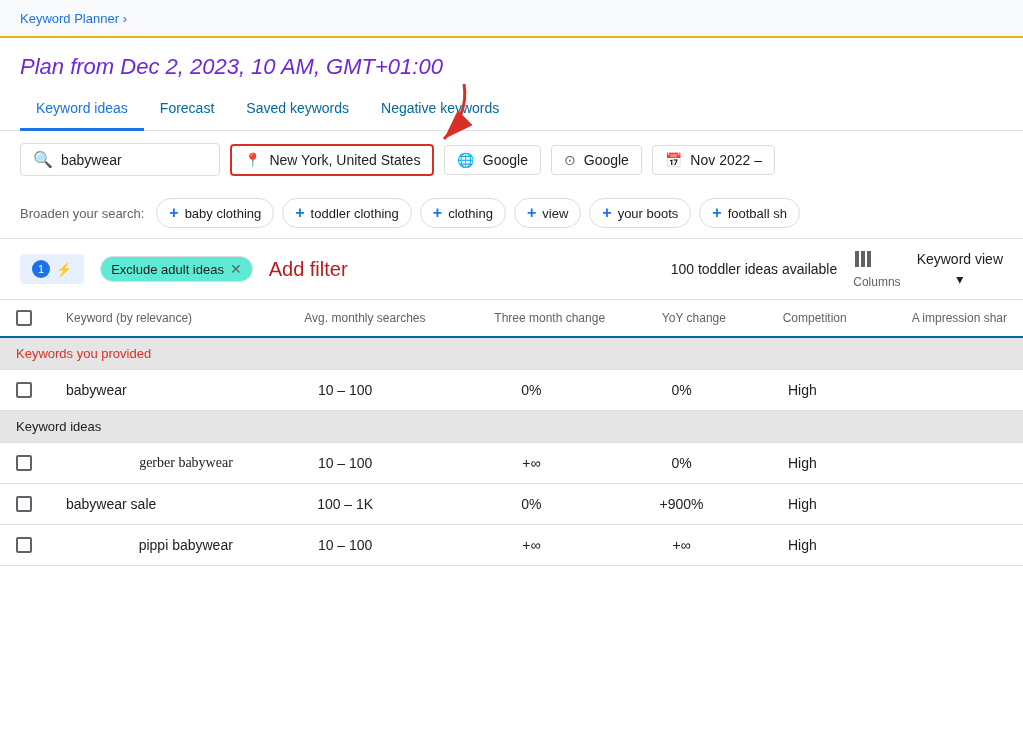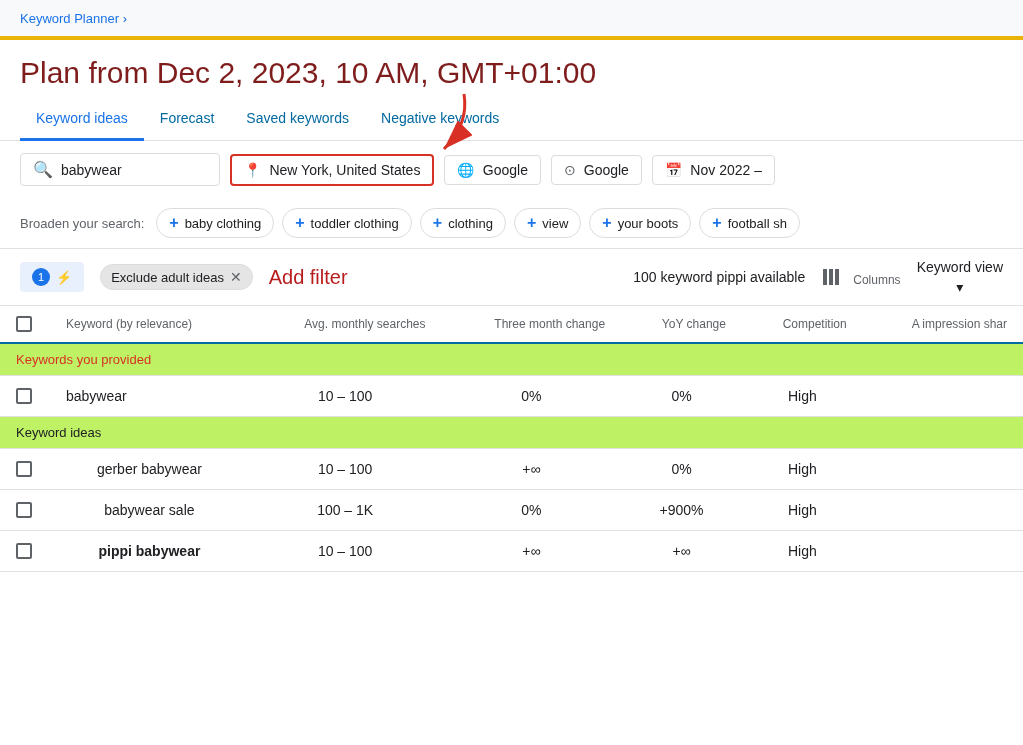--- a/index.html
+++ b/index.html
@@ -1,21 +1,21 @@
 <!DOCTYPE html>
 <html><head>
   <meta charset="utf-8">
   <style>
     * { box-sizing: border-box; margin: 0; padding: 0; }
     body { font-family: Arial, sans-serif; background: #fff; color: #202124; font-size: 14px; overflow-x: hidden; }
     
-    .top-bar { padding: 10px 20px; background: #f8f9fa; border-bottom: 4px solid #eab308; }
+    .top-bar { padding: 10px 20px; background: #f8f9fa; border-bottom: 2px solid #eab308; }
     .breadcrumb { color: #1a73e8; font-size: 13px; cursor: pointer; }
     
-    .plan-title { padding: 16px 20px 0 20px; font-size: 30px; font-weight: 400; color: #7f1d1d; }
+    .plan-title { padding: 16px 20px 0 20px; font-size: 22px; font-weight: 400; color: #6d28d9; font-style: italic; }
     
     .tabs { display: flex; padding: 0 20px; border-bottom: 1px solid #e0e0e0; margin-top: 8px; }
     .tab { padding: 12px 16px; cursor: pointer; font-size: 14px; color: #0369a1; text-decoration: none; border-bottom: 3px solid transparent; margin-bottom: -1px; }
     .tab.active { color: #1a73e8; border-bottom: 3px solid #1a73e8; font-weight: 500; }
     
     .filters-bar { display: flex; align-items: center; padding: 12px 20px; gap: 10px; background: #fff; }
     
     .search-box { display: flex; align-items: center; border: 1px solid #dadce0; border-radius: 4px; padding: 6px 12px; gap: 8px; min-width: 200px; }
     .search-box input { border: none; outline: none; font-size: 14px; color: #202124; width: 140px; }
     
@@ -29,36 +29,36 @@
     .date-box { display: flex; align-items: center; border: 1px solid #dadce0; border-radius: 4px; padding: 6px 12px; gap: 8px; cursor: pointer; }
     
     .broaden-bar { display: flex; align-items: center; padding: 10px 20px; gap: 8px; flex-wrap: wrap; border-bottom: 1px solid #e0e0e0; }
     .broaden-label { color: #5f6368; font-size: 13px; margin-right: 4px; }
     .broaden-chip { display: flex; align-items: center; border: 1px solid #dadce0; border-radius: 20px; padding: 5px 12px; gap: 6px; cursor: pointer; font-size: 13px; color: #202124; background: #fff; }
     .plus-icon { color: #1a73e8; font-size: 16px; font-weight: bold; }
     
     .toolbar { display: flex; align-items: center; padding: 10px 20px; gap: 16px; border-bottom: 1px solid #e0e0e0; }
     .filter-btn { display: flex; align-items: center; gap: 6px; background: #e8f0fe; border: none; border-radius: 4px; padding: 6px 12px; cursor: pointer; color: #1a73e8; font-size: 13px; }
     .filter-badge { background: #1a73e8; color: #fff; border-radius: 50%; width: 18px; height: 18px; display: flex; align-items: center; justify-content: center; font-size: 11px; }
-    .exclude-chip { display: flex; align-items: center; border: 1px solid #dadce0; border-radius: 16px; padding: 4px 10px; gap: 6px; font-size: 13px; background: #e5e5e5; }
+    .exclude-chip { display: flex; align-items: center; border: 1px solid #dadce0; border-radius: 16px; padding: 4px 10px; gap: 6px; font-size: 13px; background: #5eead4; }
     .exclude-x { cursor: pointer; color: #5f6368; font-size: 14px; }
     .add-filter-btn { background: none; border: none; color: #b91c1c; cursor: pointer; font-size: 20px; }
     .ideas-count { color: #202124; font-size: 14px; margin-left: auto; }
-    .columns-btn { display: flex; flex-direction: row; align-items: flex-end; cursor: pointer; color: #5f6368; font-size: 12px; gap: 12px; }
+    .columns-btn { display: flex; flex-direction: column; align-items: flex-start; cursor: pointer; color: #5f6368; font-size: 12px; gap: 6px; }
     .keyword-view-btn { display: flex; align-items: center; gap: 4px; cursor: pointer; color: #202124; font-size: 14px; flex-direction: column; }
     
     .table-container { overflow-x: auto; }
     table { width: 100%; border-collapse: collapse; }
     th { padding: 10px 16px; text-align: right; font-size: 12px; font-weight: 500; color: #5f6368; border-bottom: 2px solid #0369a1; white-space: nowrap; }
     th:first-child { text-align: left; width: 50px; }
     th:nth-child(2) { text-align: left; }
     td { padding: 12px 16px; border-bottom: 1px solid #e0e0e0; font-size: 14px; text-align: center; }
     td:first-child { text-align: center; }
     td:nth-child(2) { text-align: left; }
-    .section-header td { background: #bef264; font-weight: 500; font-size: 13px; color: #202124; text-align: left; padding: 8px 16px; }
+    .section-header td { background: #e5e5e5; font-weight: 500; font-size: 13px; color: #202124; text-align: left; padding: 8px 16px; }
     .section-header td { color: #1a73e8; }
     
     .checkbox { width: 16px; height: 16px; border: 2px solid #5f6368; border-radius: 2px; cursor: pointer; }
     
     .icon-search { color: #5f6368; font-size: 16px; }
     .icon-location { color: #5f6368; font-size: 14px; }
     .icon-translate { color: #5f6368; font-size: 14px; }
     .icon-google { color: #5f6368; font-size: 14px; }
     .icon-calendar { color: #5f6368; font-size: 14px; }
     
@@ -166,21 +166,21 @@
 <div class="toolbar">
   <button class="filter-btn">
     <span class="filter-badge">1</span>
     <span>⚡</span>
   </button>
   <div class="exclude-chip">
     <span>Exclude adult ideas</span>
     <span class="exclude-x">✕</span>
   </div>
   <button class="add-filter-btn">Add filter</button>
-  <span class="ideas-count">100 keyword pippi available</span>
+  <span class="ideas-count">100 toddler ideas available</span>
   <div class="columns-btn">
     <svg width="20" height="20" viewBox="0 0 20 20">
       <rect x="2" y="2" width="4" height="16" fill="#5f6368"></rect>
       <rect x="8" y="2" width="4" height="16" fill="#5f6368"></rect>
       <rect x="14" y="2" width="4" height="16" fill="#5f6368"></rect>
     </svg>
     <span>Columns</span>
   </div>
   <div class="keyword-view-btn">
     <span>Keyword view</span>
@@ -218,43 +218,43 @@
           <td>High</td>
           <td></td>
         </tr>
         <tr class="section-header">
           <td colspan="7" style="color: rgb(32, 33, 36);">Keyword ideas</td>
         </tr>
         <tr>
           <td>
             <div class="checkbox"></div>
           </td>
-          <td style="text-align: center;">gerber babywear</td>
+          <td style="text-align: right; font-family: Liberation Serif, serif;">gerber babywear</td>
           <td>10 – 100</td>
           <td>+∞</td>
           <td>0%</td>
           <td>High</td>
           <td></td>
         </tr>
         <tr>
           <td>
             <div class="checkbox"></div>
           </td>
-          <td style="text-align: center;">babywear sale</td>
+          <td style="text-align: left;">babywear sale</td>
           <td>100 – 1K</td>
           <td>0%</td>
           <td>+900%</td>
           <td>High</td>
           <td></td>
         </tr>
         <tr>
           <td>
             <div class="checkbox"></div>
           </td>
-          <td style="text-align: center; font-weight: bold;">pippi babywear</td>
+          <td style="text-align: right;">pippi babywear</td>
           <td>10 – 100</td>
           <td>+∞</td>
           <td>+∞</td>
           <td>High</td>
           <td></td>
         </tr>
       </tbody>
   </table>
 </div>
 

